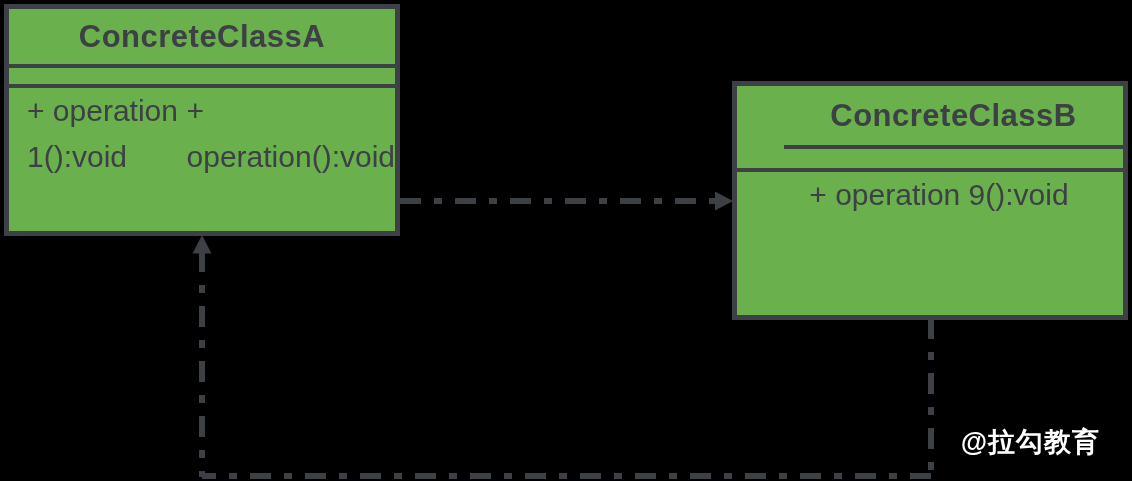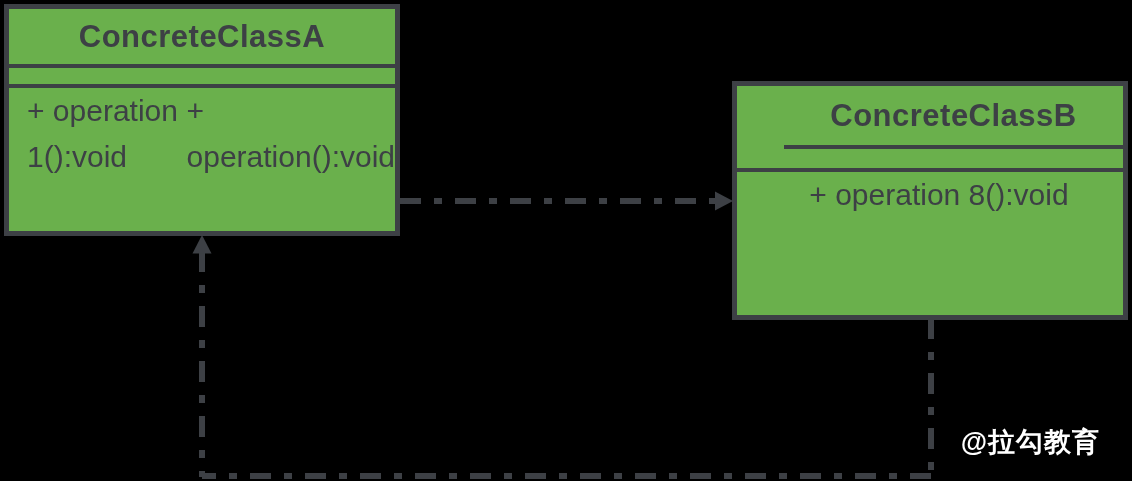--- a/index.html
+++ b/index.html
@@ -91,19 +91,19 @@
     <div class="methods">
       <div>+ operation 1():void</div>
       <div>+ operation():void</div>
     </div>
   </div>
 
   <div class="uml-class class-b">
     <div class="title">ConcreteClassB</div>
     <div class="attrs"></div>
     <div class="methods">
-      <div>+ operation 8():void</div>
+      <div>+ operation 9():void</div>
     </div>
   </div>
 
   <div class="watermark">@拉勾教育</div>
 
 </div>
 
 </body></html>

